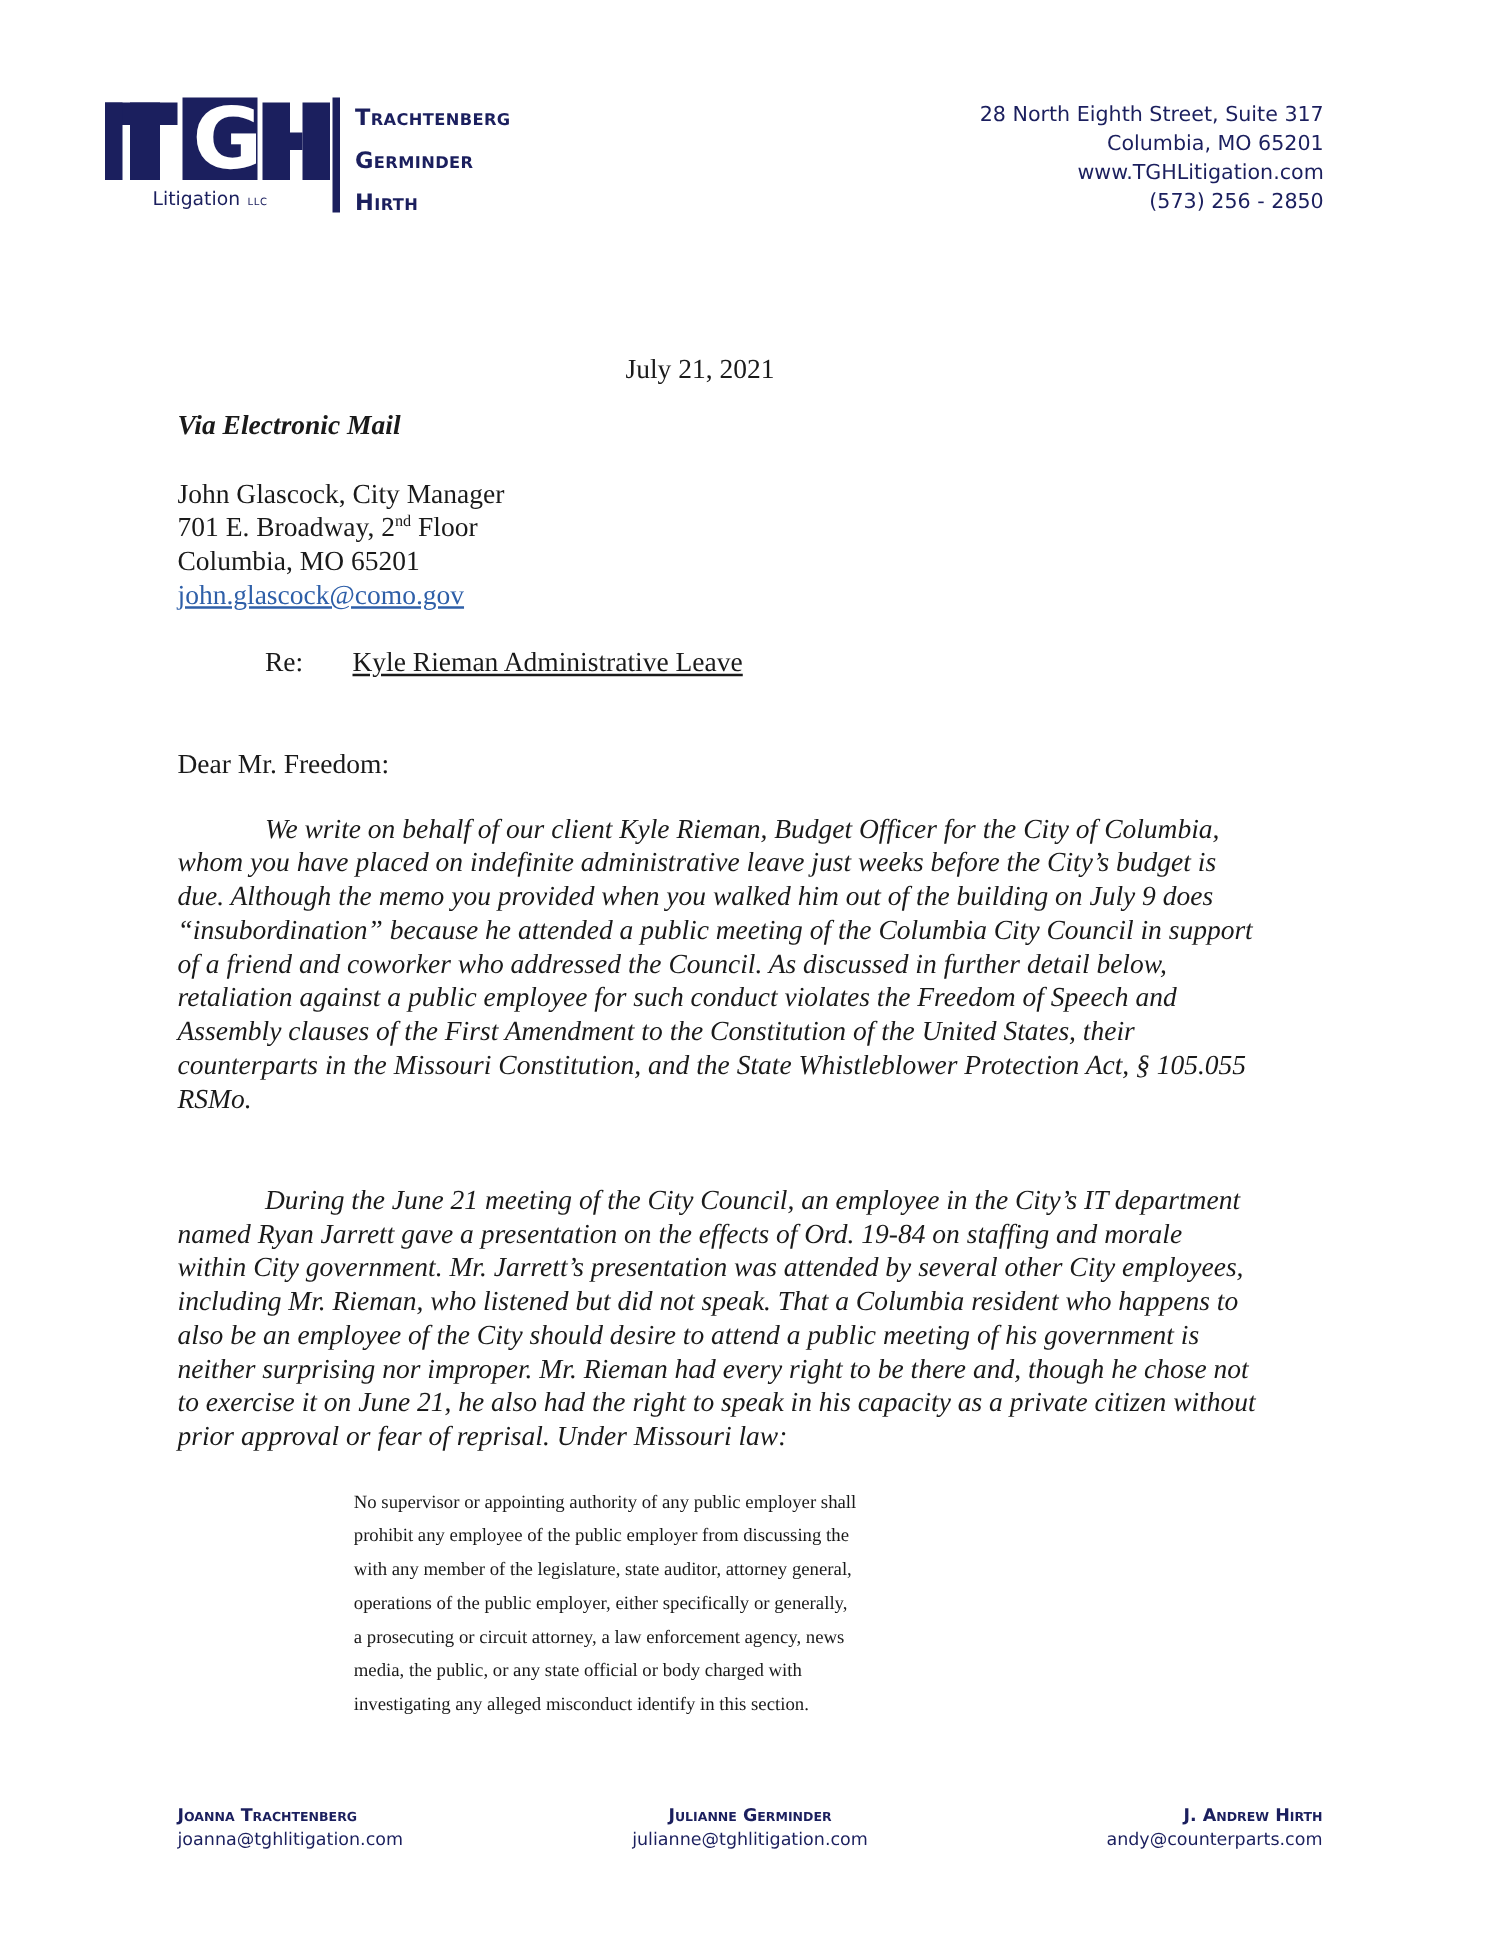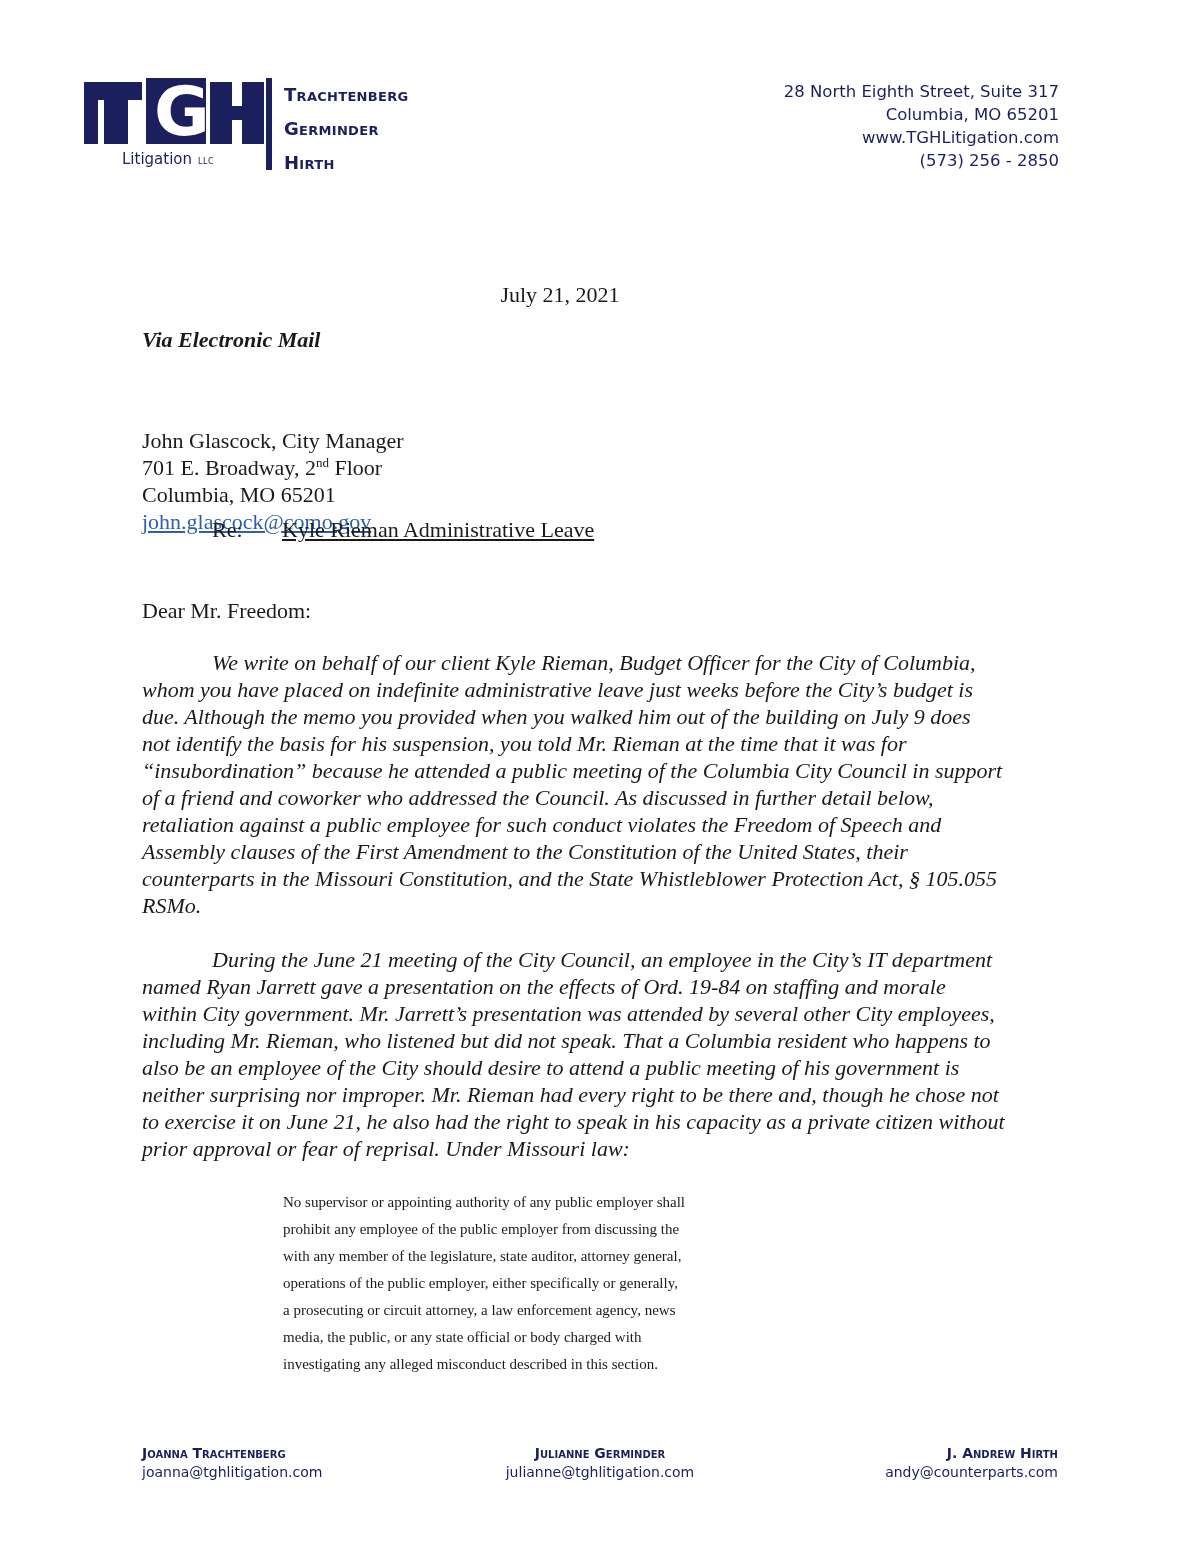--- a/index.html
+++ b/index.html
@@ -13,21 +13,21 @@
 
   .firm-names { position: absolute; left: 284px; top: 78px; font-family: "DejaVu Sans", sans-serif; font-weight: bold; color: #1b1f5e; line-height: 34px; }
   .firm-name { font-size: 18px; font-variant: small-caps; letter-spacing: 0.3px; }
 
   .address { position: absolute; right: 141px; top: 80px; text-align: right; font-family: "DejaVu Sans", sans-serif; font-size: 16.5px; color: #1b1f5e; line-height: 23px; }
 
   .date { position: absolute; left: 0; width: 1120px; top: 250px; text-align: center; font-size: 22px; margin-top: 32px; }
 
   .via { position: absolute; left: 142px; top: 327px; font-size: 22px; font-weight: bold; font-style: italic; }
 
-  .recipient { position: absolute; left: 142px; top: 381px; font-size: 22px; line-height: 27px; margin-top: 46px; }
+  .recipient { position: absolute; left: 142px; top: 381px; font-size: 22px; line-height: 27px; }
   .recipient sup { font-size: 13px; line-height: 0; }
   .email-link { color: #2e5fa8; text-decoration: underline; }
 
   .re { position: absolute; left: 212px; top: 517px; font-size: 22px; text-decoration: underline; }
   .re-label { display: inline-block; width: 70px; }
 
   .salutation { position: absolute; left: 142px; top: 598px; font-size: 22px; }
 
   .para { position: absolute; left: 142px; width: 914px; font-size: 22px; line-height: 27px; text-align: justify; font-style: italic; }
   .para .line { display: block; white-space: nowrap; }
@@ -94,21 +94,20 @@
 <div class="re">
   <span class="re-label">Re:</span><span>Kyle Rieman Administrative Leave</span>
 </div>
 
 <div class="salutation">Dear Mr. Freedom:</div>
 
 <div class="para p1">
   <span class="line indent">We write on behalf of our client Kyle Rieman, Budget Officer for the City of Columbia,</span>
   <span class="line">whom you have placed on indefinite administrative leave just weeks before the City’s budget is</span>
   <span class="line">due. Although the memo you provided when you walked him out of the building on July 9 does</span>
-  <span class="line">not identify the basis for his suspension, you told Mr. Rieman at the time that it was for</span>
   <span class="line">“insubordination” because he attended a public meeting of the Columbia City Council in support</span>
   <span class="line">of a friend and coworker who addressed the Council. As discussed in further detail below,</span>
   <span class="line">retaliation against a public employee for such conduct violates the Freedom of Speech and</span>
   <span class="line">Assembly clauses of the First Amendment to the Constitution of the United States, their</span>
   <span class="line">counterparts in the Missouri Constitution, and the State Whistleblower Protection Act, § 105.055</span>
   <span class="line">RSMo.</span>
 </div>
 
 <div class="para p2">
   <span class="line indent">During the June 21 meeting of the City Council, an employee in the City’s IT department</span>
@@ -121,21 +120,21 @@
   <span class="line">prior approval or fear of reprisal. Under Missouri law:</span>
 </div>
 
 <div class="quote">
   <span class="line">No supervisor or appointing authority of any public employer shall</span>
   <span class="line">prohibit any employee of the public employer from discussing the</span>
   <span class="line">with any member of the legislature, state auditor, attorney general,</span>
   <span class="line">operations of the public employer, either specifically or generally,</span>
   <span class="line">a prosecuting or circuit attorney, a law enforcement agency, news</span>
   <span class="line">media, the public, or any state official or body charged with</span>
-  <span class="line">investigating any alleged misconduct described in this section.</span>
+  <span class="line">investigating any alleged misconduct identify in this section.</span>
 </div>
 
 <div class="footer">
   <div class="fcol left">
     <div class="fname">Joanna Trachtenberg</div>
     <div class="femail">joanna@tghlitigation.com</div>
   </div>
   <div class="fcol center">
     <div class="fname">Julianne Germinder</div>
     <div class="femail">julianne@tghlitigation.com</div>

